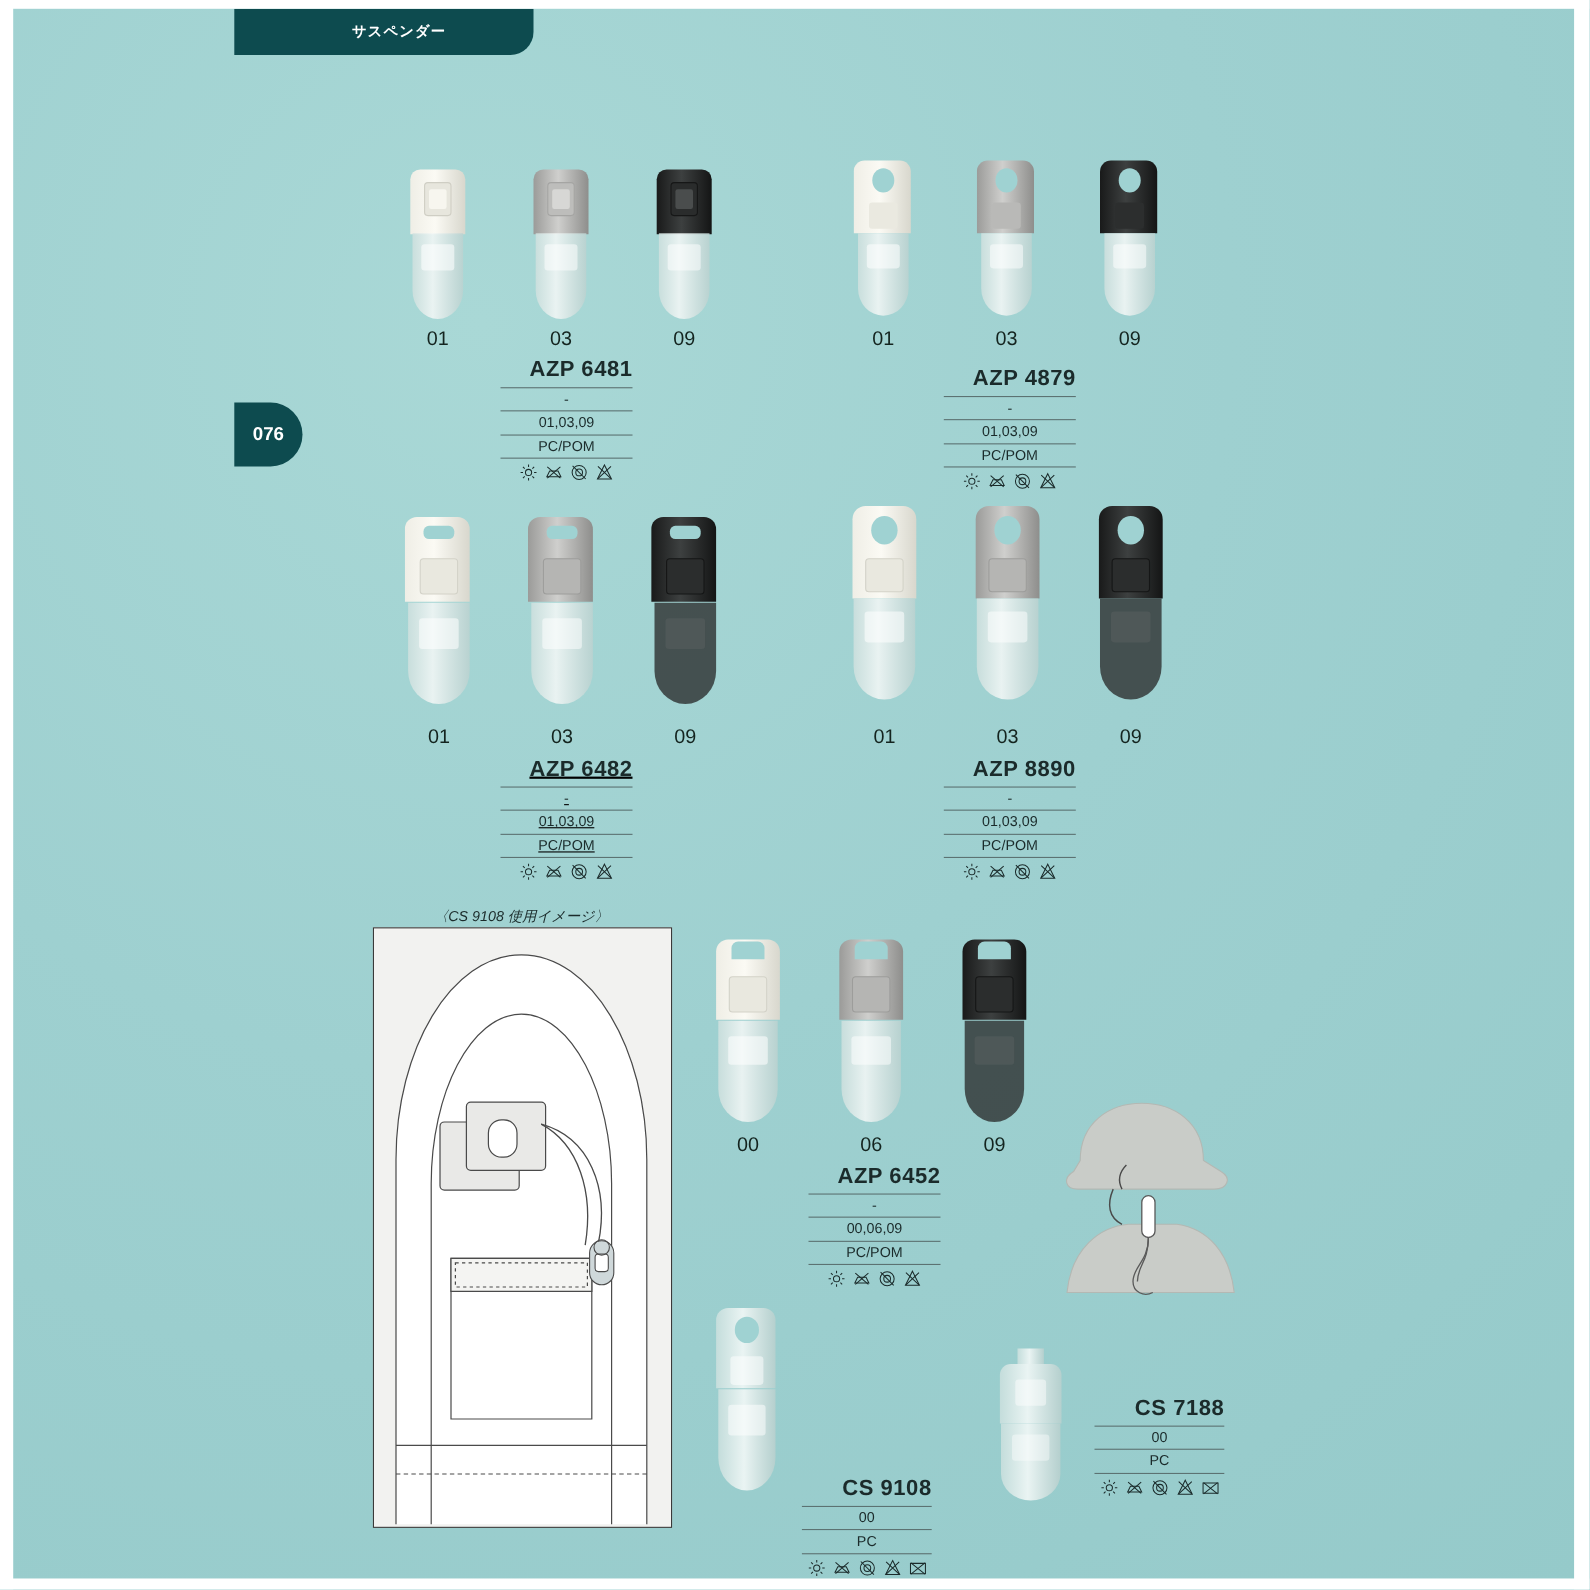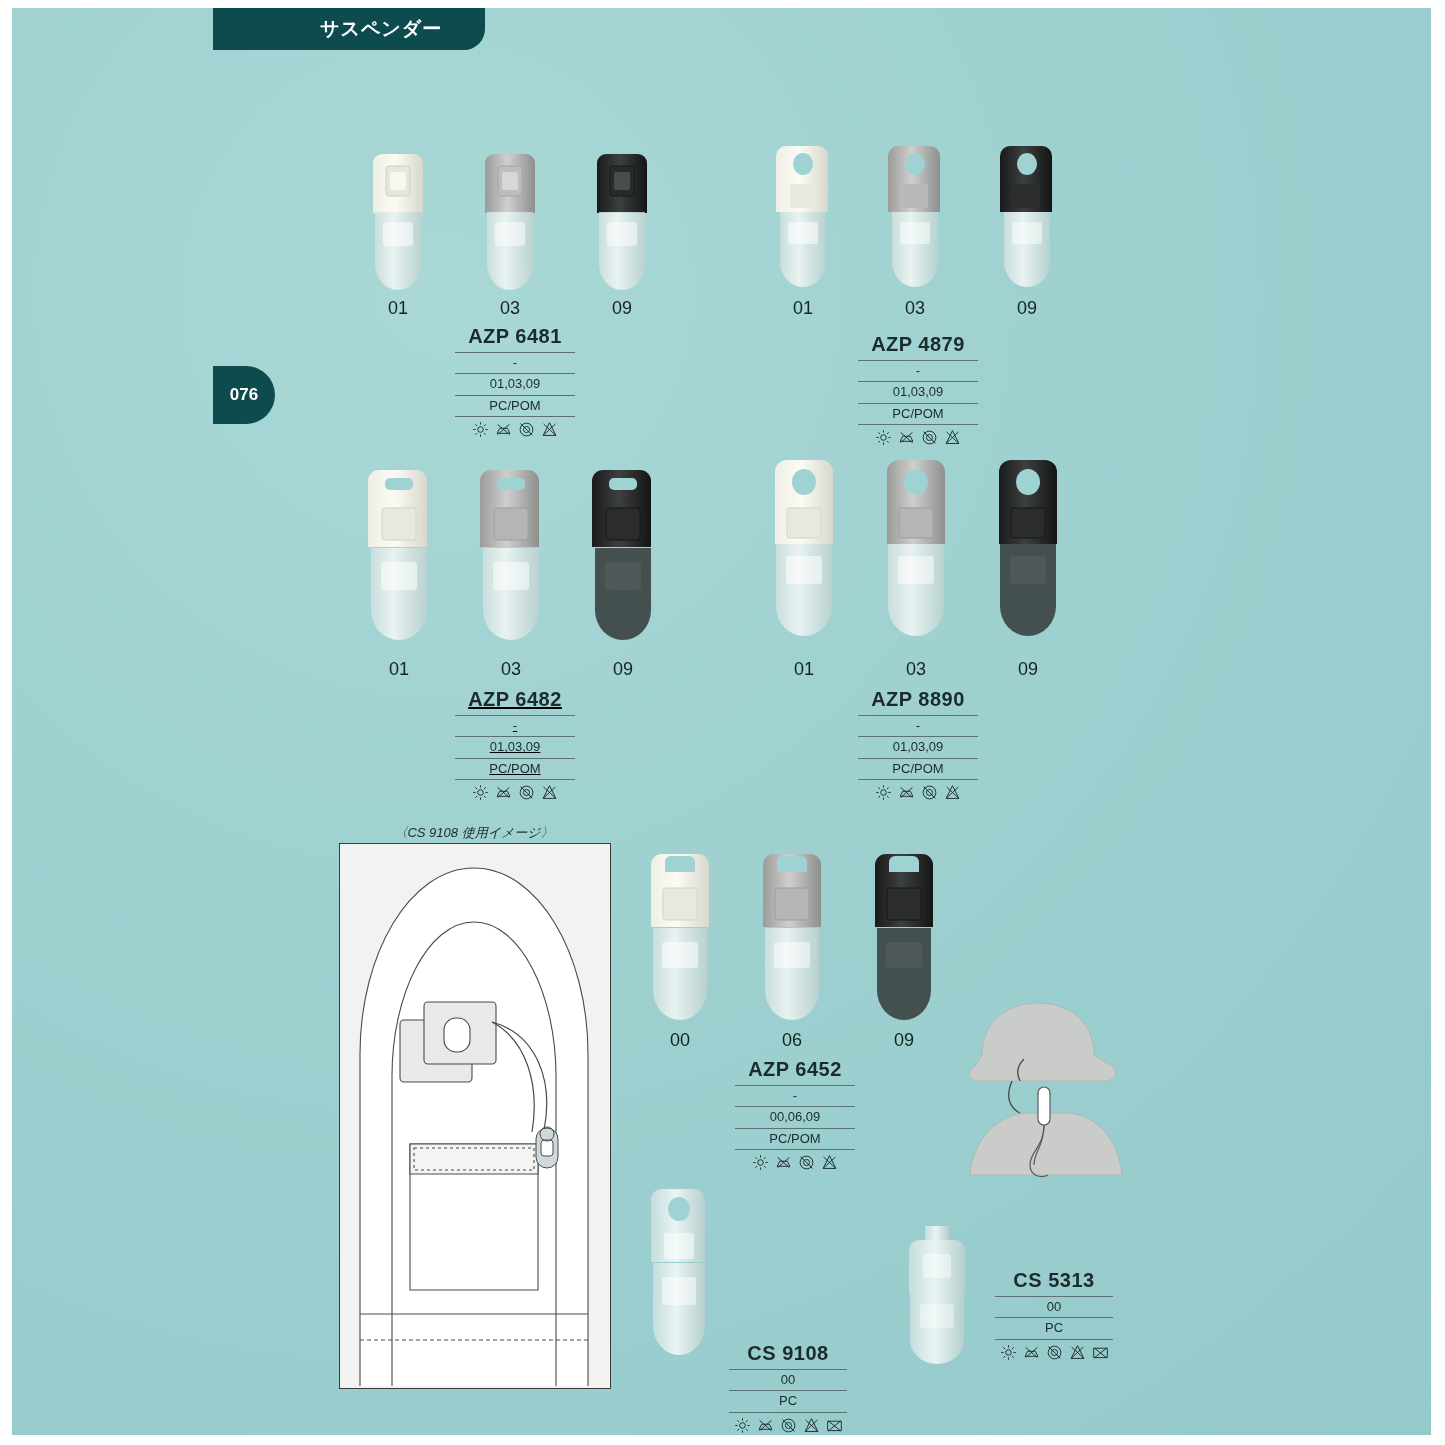--- a/index.html
+++ b/index.html
@@ -27,38 +27,39 @@
   }
 
   
   .header-tab{
     position:absolute;left:213px;top:8px;width:272px;height:42px;
     background:#0d4b4f;
     border-bottom-right-radius:21px;
     display:flex;align-items:center;
   }
   .header-tab span{
-    color:#ffffff;font-size:19px;font-weight:bold;letter-spacing:1px;
+    color:#ffffff;font-size:13px;font-weight:bold;letter-spacing:1px;
     margin-left:107px;
   }
 
   
   .page-pill{
     position:absolute;left:213px;top:366px;width:62px;height:58px;
     background:#0d4b4f;
     border-top-right-radius:29px;border-bottom-right-radius:29px;
     display:flex;align-items:center;justify-content:center;
   }
   .page-pill span{color:#fff;font-size:17px;font-weight:bold;}
 
   
   .caption{position:absolute;text-align:center;}
   .caption .code{
     font-size:20px;font-weight:bold;color:#1b2b2b;letter-spacing:.5px;
     padding-bottom:4px;
+    text-align:right;
   }
   .caption .rule{height:1px;background:#5c7272;width:100%;}
   .caption .row{
     font-size:13px;color:#1b2b2b;padding:2px 0 2px;line-height:1.25;
   }
   .caption .icons{
     font-size:0;padding-top:4px;display:flex;justify-content:center;gap:6px;
   }
 
   .num-label{
@@ -632,21 +633,21 @@
   <div style="position:absolute;left:905px;top:1218px;width:64px;height:156px;">
     <svg width="64" height="156" viewBox="0 0 64 156">
       <path d="M14 22 h36 a10 10 0 0 1 10 10 v44 h-56 v-44 a10 10 0 0 1 10 -10z" fill="url(#gcl)"></path>
       <path d="M20 8 h24 v14 h-24z" fill="url(#gcl)"></path>
       <rect x="18" y="36" width="28" height="24" rx="3" fill="#ffffff" opacity=".45"></rect>
       <path d="M5 76 h54 v46 a27 24 0 0 1 -54 0z" fill="url(#gcl)"></path>
       <rect x="15" y="86" width="34" height="24" rx="3" fill="#ffffff" opacity=".4"></rect>
     </svg>
   </div>
   <div class="caption" style="left:995px;top:1269px;width:118px;">
-    <div class="code">CS 5313</div>
+    <div class="code">CS 7188</div>
     <div class="rule"></div>
     <div class="row">00</div>
     <div class="rule"></div>
     <div class="row">PC</div>
     <div class="rule"></div>
     <div class="icons">
       <span class="ci">
           <svg width="17" height="17" viewBox="0 0 20 20">
             <g stroke="#1b2b2b" stroke-width="1.1" fill="none">
               <circle cx="10" cy="10" r="3.3"></circle>

